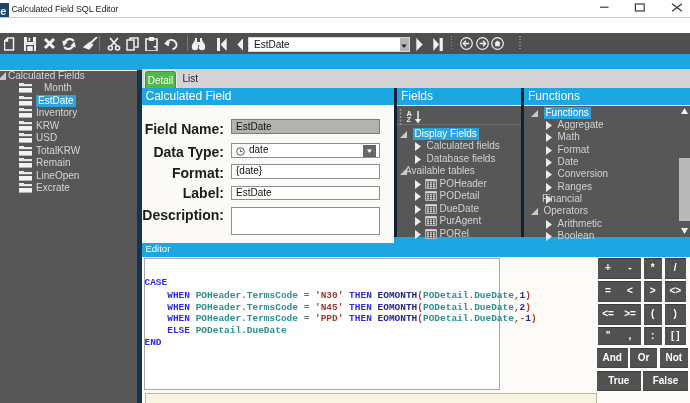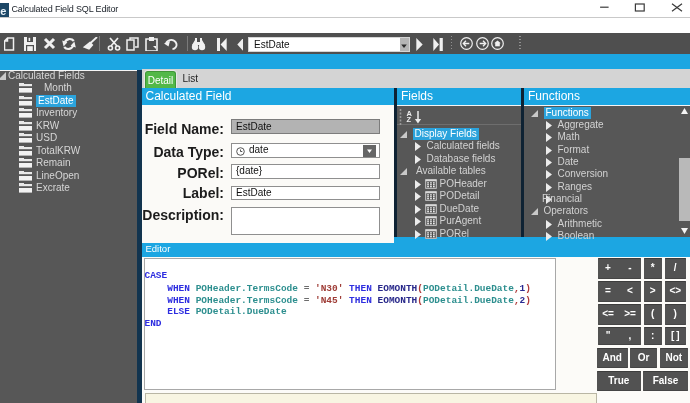--- a/index.html
+++ b/index.html
@@ -57,23 +57,23 @@
      border:1px solid #8f8f8f; background:#fff; font-size:10px; color:#111;
      line-height:12px; padding-left:4px; }
 
   
   .dtree { color:#d2d2d2; font-size:10px; }
 
   
   #edheader { left:141.5px; top:243px; width:548.5px; height:13.5px; background:#1ca6e2;
      color:#fff; font-size:9.5px; line-height:11.5px; padding-left:4px; }
   #edbody { left:141.5px; top:256.5px; width:548.5px; height:146.5px; background:#fcfbf8; }
-  #edta { left:143.5px; top:257.5px; width:412px; height:132px; background:#fff;
+  #edta { left:143.5px; top:257.5px; width:356px; height:132px; background:#fff;
      border:1px solid #a8a8a8; font-family:"Liberation Mono", monospace;
-     font-size:9.47px; font-weight:bold; padding:11px 0 0 0; }
+     font-size:9.47px; font-weight:bold; padding:18px 0 0 0; }
   #edta div { height:11.78px; line-height:11.78px; white-space:pre; }
   .kw { color:#2e2ee0; } .tbl { color:#2d8f8f; } .op { color:#6d6d6d; }
   .str { color:#9e3b35; } .fn { color:#28288a; } .num { color:#b03a3a; } .dig { color:#2a2a92; }
   #cream { left:145px; top:392.5px; width:451.5px; height:11px; background:#f8f5e2;
      border:1px solid #b9b6a4; border-bottom:none; }
 
   
   .kb { position:absolute; background:#525252; border-radius:1px; color:#fff;
      font-size:10px; font-weight:bold; text-align:center;
      box-shadow:0 1px 0 #3d3d3d inset, 0 -1px 0 #454545 inset; }
@@ -308,21 +308,21 @@
       <div class="trow dtree" style="top: 64.9px;">
         <svg style="position:absolute;left:17.5px;top:2px" width="6" height="9" viewBox="0 0 6 9">
           <path d="M0 0 L6 4.5 L0 9 z" fill="#ececec"></path>
         </svg>
         <span style="position:absolute;left:29.5px">Database fields</span>
       </div>
       <div class="trow dtree" style="top: 77.35px;">
         <svg style="position:absolute;left:3px;top:3px" width="7" height="7" viewBox="0 0 7 7">
           <path d="M7 0 V7 H0 z" fill="#c9c9c9"></path>
         </svg>
-        <span style="position:absolute;left:19px">Available tables</span>
+        <span style="position:absolute;left:8px">Available tables</span>
       </div>
       <div class="trow dtree" style="top: 89.8px;">
         <svg style="position:absolute;left:17.5px;top:2px" width="6" height="9" viewBox="0 0 6 9">
           <path d="M0 0 L6 4.5 L0 9 z" fill="#ececec"></path>
         </svg>
         <svg style="position:absolute;left:27.5px;top:1px" width="12" height="10" viewBox="0 0 12 10">
           <rect x="0" y="0" width="12" height="10" rx="1" fill="#b5b5b5"></rect>
           <rect x="0.6" y="0.6" width="10.8" height="1.4" fill="#d9d9d9"></rect>
           <rect x="1.3" y="2.4" width="9.4" height="6.4" fill="#4e4e4e"></rect>
           <g fill="#ffffff">
@@ -509,29 +509,30 @@
       </div>
     </div>
   <div class="abs phdr" style="left:524px;top:88px;width:166px">Functions</div>
 
   <div class="abs" id="edheader">Editor</div>
   <div class="abs" id="edbody"></div>
   <div class="abs" id="edta">
       <div style="margin-bottom: 1.6px;"><span class="kw">CASE</span></div>
       <div>&nbsp;&nbsp;&nbsp;&nbsp;<span class="kw">WHEN</span> <span class="tbl">POHeader.TermsCode</span> <span class="op">=</span> <span class="str">'N30'</span> <span class="kw">THEN</span> <span class="fn">EOMONTH</span><span class="num">(</span><span class="tbl">PODetail.DueDate</span><span class="num">,</span><span class="dig">1</span><span class="num">)</span></div>
       <div>&nbsp;&nbsp;&nbsp;&nbsp;<span class="kw">WHEN</span> <span class="tbl">POHeader.TermsCode</span> <span class="op">=</span> <span class="str">'N45'</span> <span class="kw">THEN</span> <span class="fn">EOMONTH</span><span class="num">(</span><span class="tbl">PODetail.DueDate</span><span class="num">,</span><span class="dig">2</span><span class="num">)</span></div>
+      <div>&nbsp;&nbsp;&nbsp;&nbsp;<span class="kw">WHEN</span> <span class="tbl">POHeader.TermsCode</span> <span class="op">=</span> <span class="str">'PPD'</span> <span class="kw">THEN</span> <span class="fn">EOMONTH</span><span class="num">(</span><span class="tbl">PODetail.DueDate</span><span class="num">,-</span><span class="dig">1</span><span class="num">)</span></div>
       <div>&nbsp;&nbsp;&nbsp;&nbsp;<span class="kw">ELSE</span> <span class="tbl">PODetail.DueDate</span></div>
       <div><span class="kw">END</span></div>
     </div>
   <div class="abs" id="cream"></div>
 
   <div id="keypad"></div>
 <div class="abs flabel" style="top:121.3px">Field Name:</div>
     <div class="abs flabel" style="top:144px">Data Type:</div>
-    <div class="abs flabel" style="top:164.6px">PORel:</div>
+    <div class="abs flabel" style="top:164.6px">Format:</div>
     <div class="abs flabel" style="top:185.3px">Label:</div>
     <div class="abs flabel" style="top:207px">Description:</div>
     <div class="abs finput" style="top:119px;height:15px;line-height:13px;background:#b3b3b3;border-color:#7c7c7c">EstDate</div>
     <div class="abs finput" style="top:143px;padding-left:17px">date<svg style="position:absolute;left:4px;top:2.5px" width="9" height="9" viewBox="0 0 9 9">
         <circle cx="4.5" cy="4.5" r="3.8" fill="none" stroke="#555" stroke-width="1"></circle>
         <path d="M4.5 2.5 V4.5 H6.3" stroke="#555" stroke-width="1" fill="none"></path>
       </svg><div style="position:absolute;right:3px;top:0.5px;width:13.5px;height:12px;background:#666"><svg width="13" height="12" viewBox="0 0 13 12">
           <path d="M4 4.5 h5 l-2.5 3.5 z" fill="#fff"></path>
         </svg></div></div>
     <div class="abs finput" style="top:164.3px">{date}</div>

